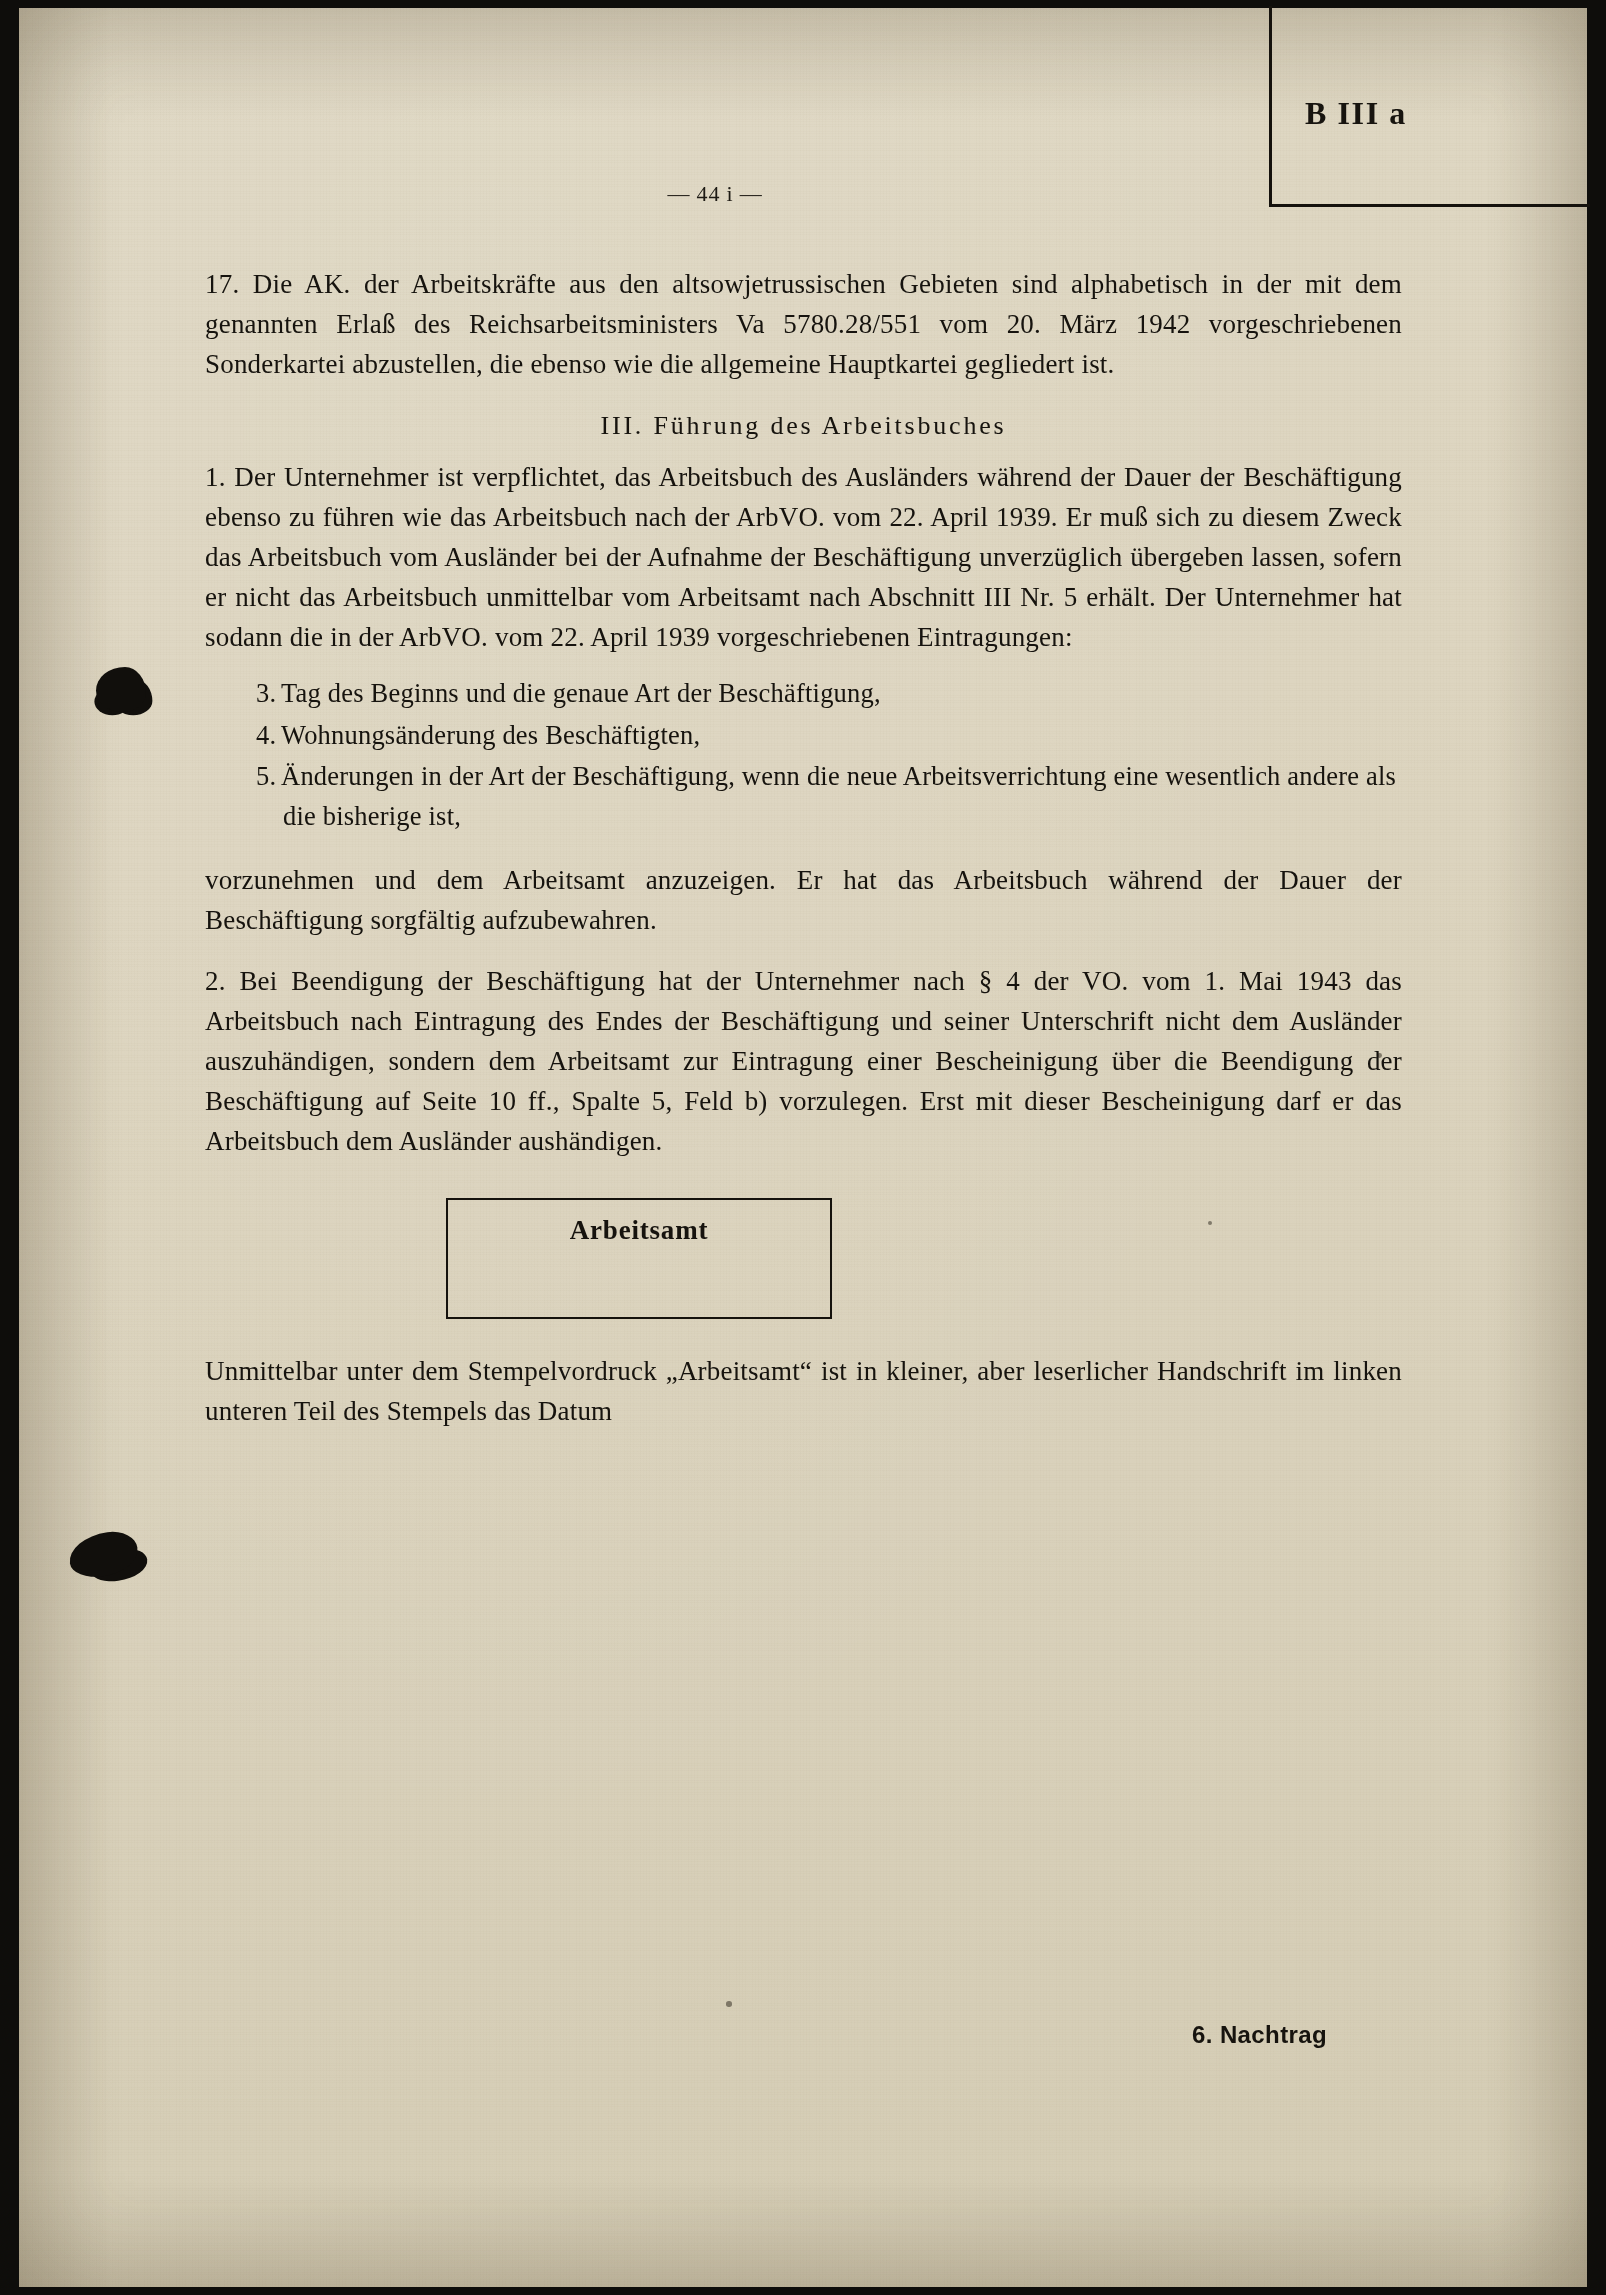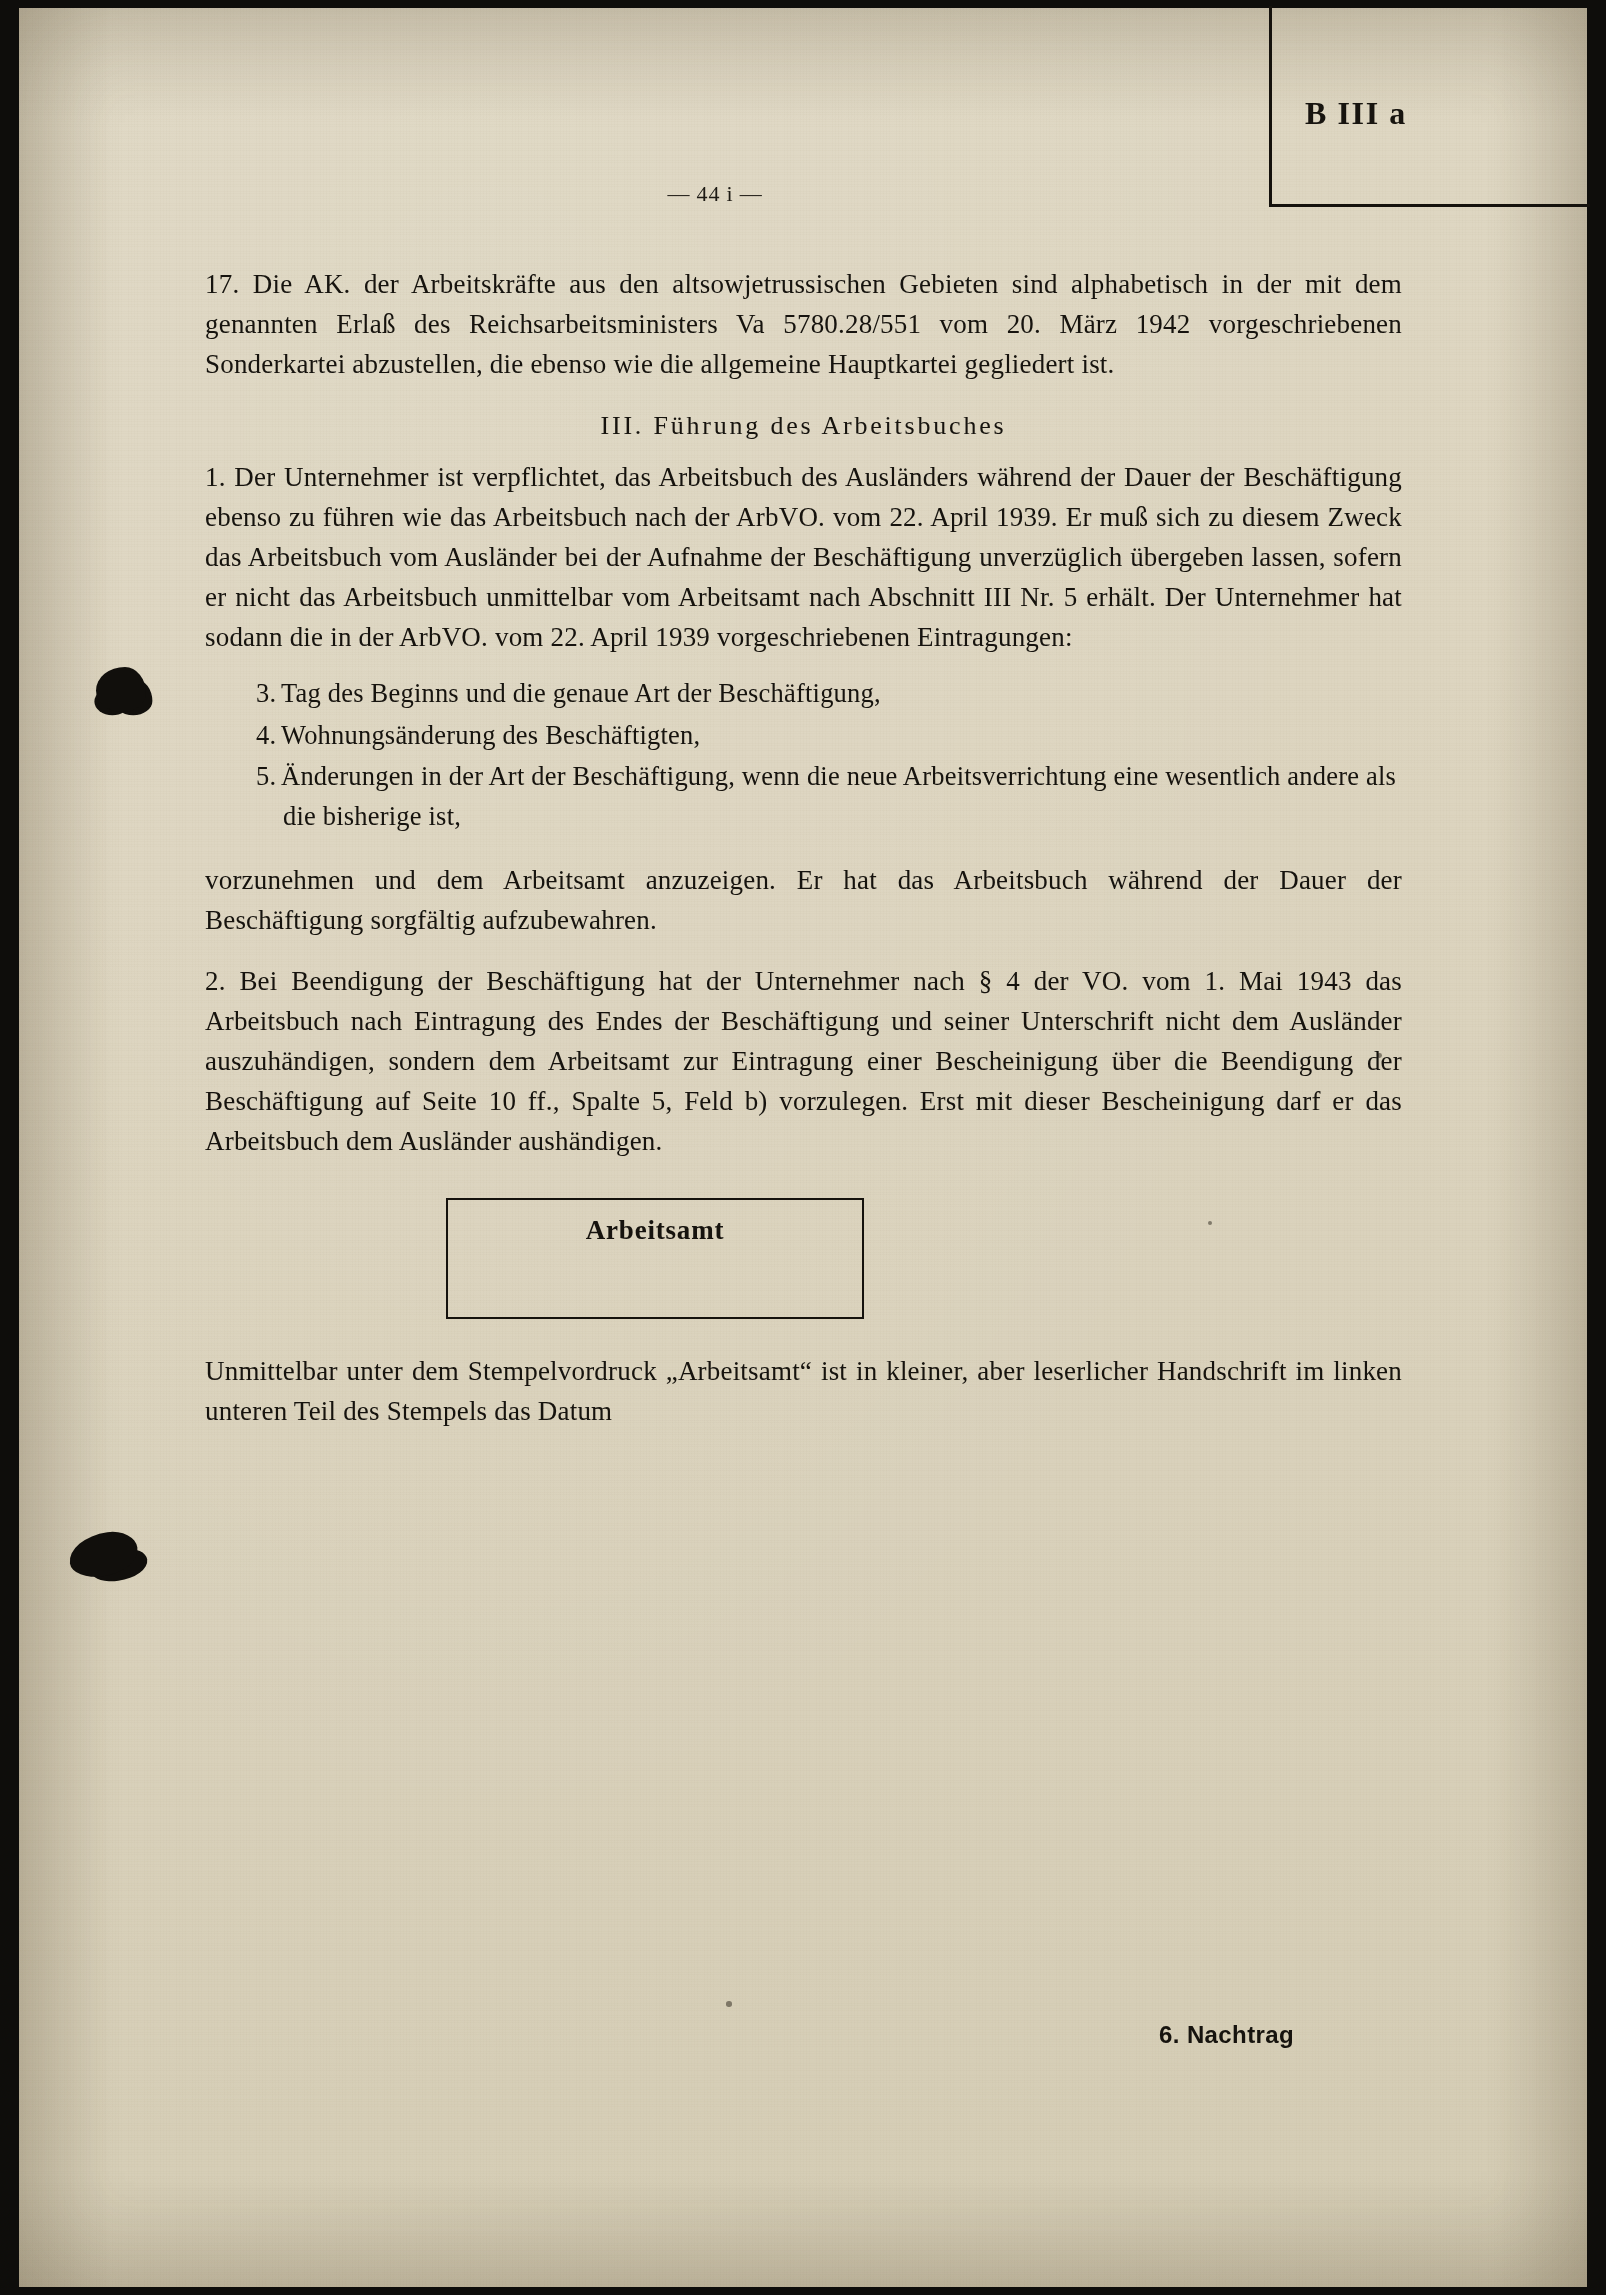--- a/index.html
+++ b/index.html
@@ -121,42 +121,42 @@
     line-height: 40px;
     margin: 0 0 1.6px 0;
     text-indent: -27px;
     padding-left: 27px;
     letter-spacing: 0.2px;
   }
   ol.items li .num { margin-right: 4.8px; }
 
   .stamp-box {
     margin: 37px 1px 32px 0;
-    width: 418px;
+    width: 386px;
     height: 121px;
     border: 2.4px solid #15120d;
     box-sizing: border-box;
     margin-left: 241px;
     position: relative;
     padding-left: 20px;
   }
   .stamp-box .stamp-label {
     position: absolute;
     top: 14.5px;
     left: 0;
     width: 100%;
     text-align: center;
     font-weight: bold;
     font-size: 27px;
     letter-spacing: 0.8px;
   }
 
   .footer-note {
     position: absolute;
-    left: 1140px;
+    left: 1173px;
     top: 2013px;
     font-family: "Liberation Sans", sans-serif;
     font-weight: bold;
     font-size: 24px;
     color: #16130e;
     letter-spacing: 0.4px;
   }
 
   
   .blot {

